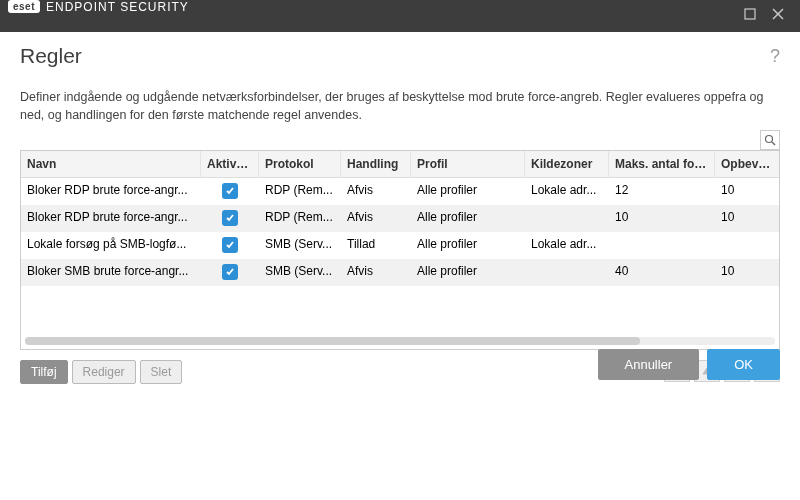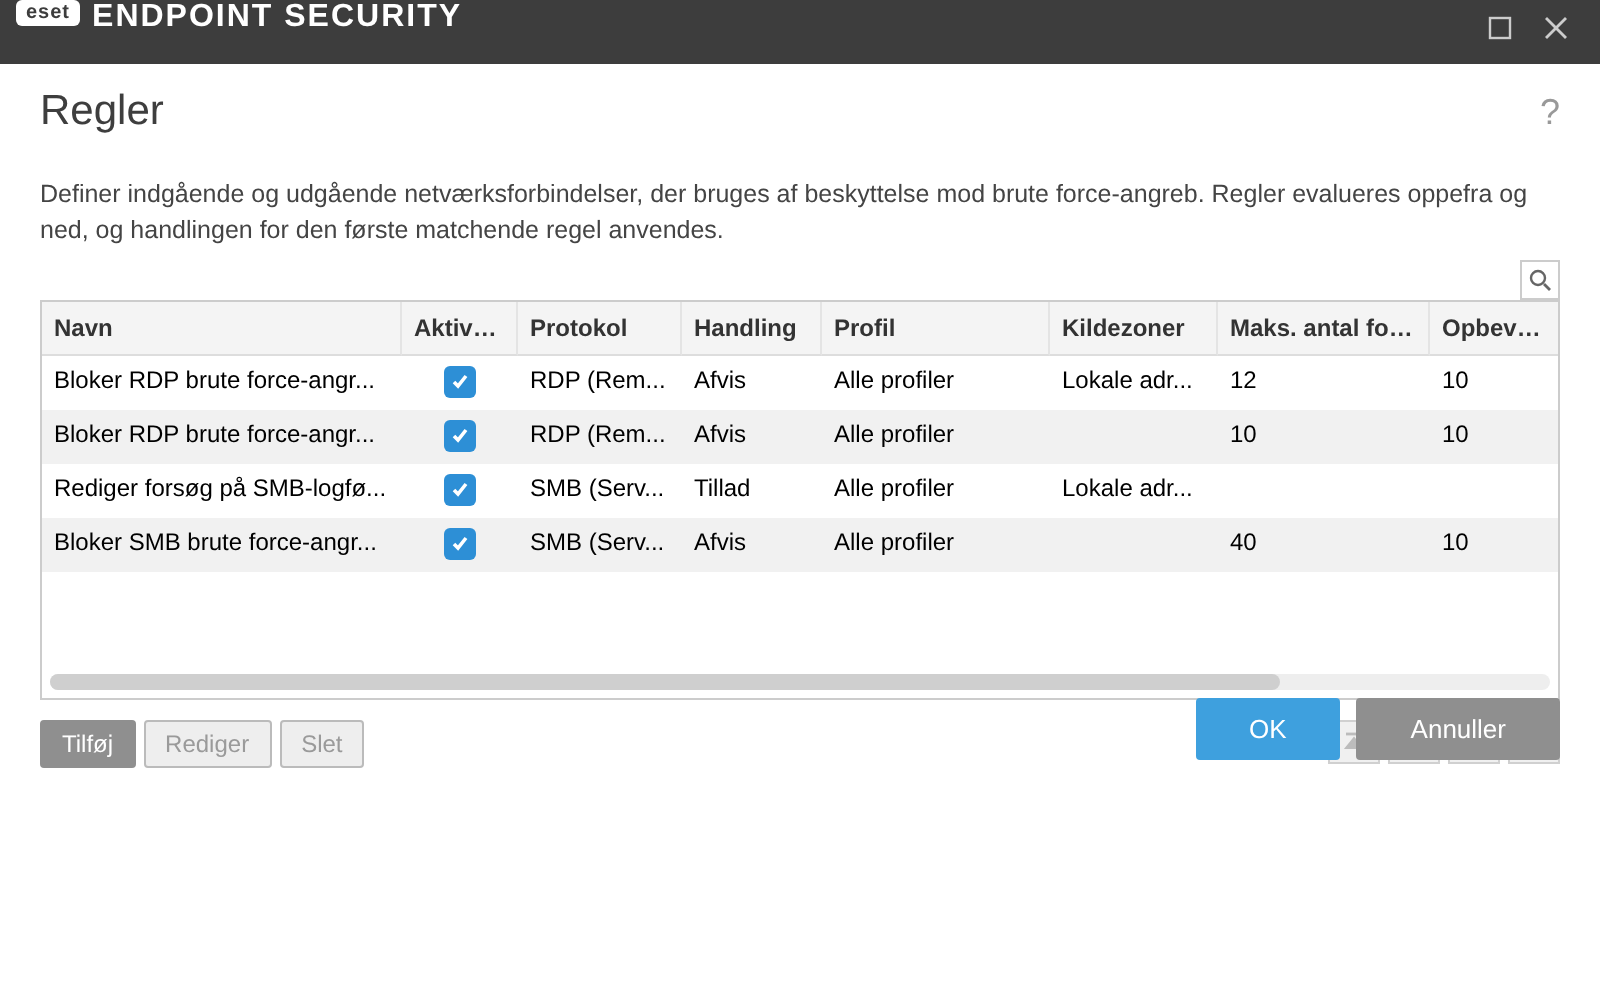--- a/index.html
+++ b/index.html
@@ -1,20 +1,20 @@
 <!DOCTYPE html>
 <html><head>
 <meta charset="utf-8">
 <style>
 * { box-sizing: border-box; margin: 0; padding: 0; font-family: "Segoe UI", Arial, sans-serif; }
 body { width: 800px; height: 500px; background: #fff; overflow: hidden; }
 
 .titlebar { height: 32px; background: #3d3d3d; display: flex; align-items: flex-start; padding: 0 8px; color: #fff; }
 .brand-badge { background: #fff; color: #3d3d3d; font-weight: bold; font-size: 10px; padding: 1px 5px; border-radius: 3px; margin-right: 6px; letter-spacing: 0.5px; }
-.app-name { font-size: 16px; letter-spacing: 1px; font-weight: 700; }
+.app-name { font-size: 12px; letter-spacing: 1px; font-weight: 400; }
 .titlebar-spacer { flex: 1; }
 .titlebar-btn { width: 28px; height: 28px; display: flex; align-items: center; justify-content: center; cursor: pointer; color: #ccc; }
 .titlebar-btn svg { stroke: #ccc; }
 
 .content { padding: 12px 20px 10px 20px; position: relative; }
 .page-title { font-size: 21px; color: #3e3e3e; font-weight: 400; margin-bottom: 20px; }
 .help-icon { position: absolute; right: 20px; top: 14px; color: #999; font-size: 18px; cursor: pointer; }
 .description { font-size: 12.5px; color: #444; line-height: 1.45; margin-bottom: 6px; }
 
 .search-row { display: flex; justify-content: flex-end; margin-bottom: 0; }
@@ -95,21 +95,21 @@
       <div class="grid-row"><div>Bloker RDP brute force-angr...</div><div class="cell-center"><span class="chk">
               <svg width="10" height="10" viewBox="0 0 10 10">
                 <polyline points="2,5 4,7 8,2" fill="none" stroke-width="1.8"></polyline>
               </svg>
             </span></div><div>RDP (Rem...</div><div>Afvis</div><div>Alle profiler</div><div>Lokale adr...</div><div>12</div><div>10</div></div>
         <div class="grid-row alt"><div>Bloker RDP brute force-angr...</div><div class="cell-center"><span class="chk">
               <svg width="10" height="10" viewBox="0 0 10 10">
                 <polyline points="2,5 4,7 8,2" fill="none" stroke-width="1.8"></polyline>
               </svg>
             </span></div><div>RDP (Rem...</div><div>Afvis</div><div>Alle profiler</div><div></div><div>10</div><div>10</div></div>
-        <div class="grid-row"><div>Rediger forsøg på SMB-logfø...</div><div class="cell-center"><span class="chk">
+        <div class="grid-row"><div>Lokale forsøg på SMB-logfø...</div><div class="cell-center"><span class="chk">
               <svg width="10" height="10" viewBox="0 0 10 10">
                 <polyline points="2,5 4,7 8,2" fill="none" stroke-width="1.8"></polyline>
               </svg>
             </span></div><div>SMB (Serv...</div><div>Tillad</div><div>Alle profiler</div><div>Lokale adr...</div><div></div><div></div></div>
         <div class="grid-row alt"><div>Bloker SMB brute force-angr...</div><div class="cell-center"><span class="chk">
               <svg width="10" height="10" viewBox="0 0 10 10">
                 <polyline points="2,5 4,7 8,2" fill="none" stroke-width="1.8"></polyline>
               </svg>
             </span></div><div>SMB (Serv...</div><div>Afvis</div><div>Alle profiler</div><div></div><div>40</div><div>10</div></div>
     </div>
@@ -141,16 +141,16 @@
       </div>
     <div class="arrow-btn">
         <svg width="12" height="12" viewBox="0 0 12 12">
           <polygon points="6,8 2,3 10,3"></polygon>
           <line x1="2" y1="10" x2="10" y2="10" stroke-width="1.4"></line>
         </svg>
       </div>
   </div>
 
   <div class="footer">
+    <button class="fbtn cancel">Annuller</button>
     <button class="fbtn ok">OK</button>
-    <button class="fbtn cancel">Annuller</button>
   </div>
 </div>
 
 </body></html>

